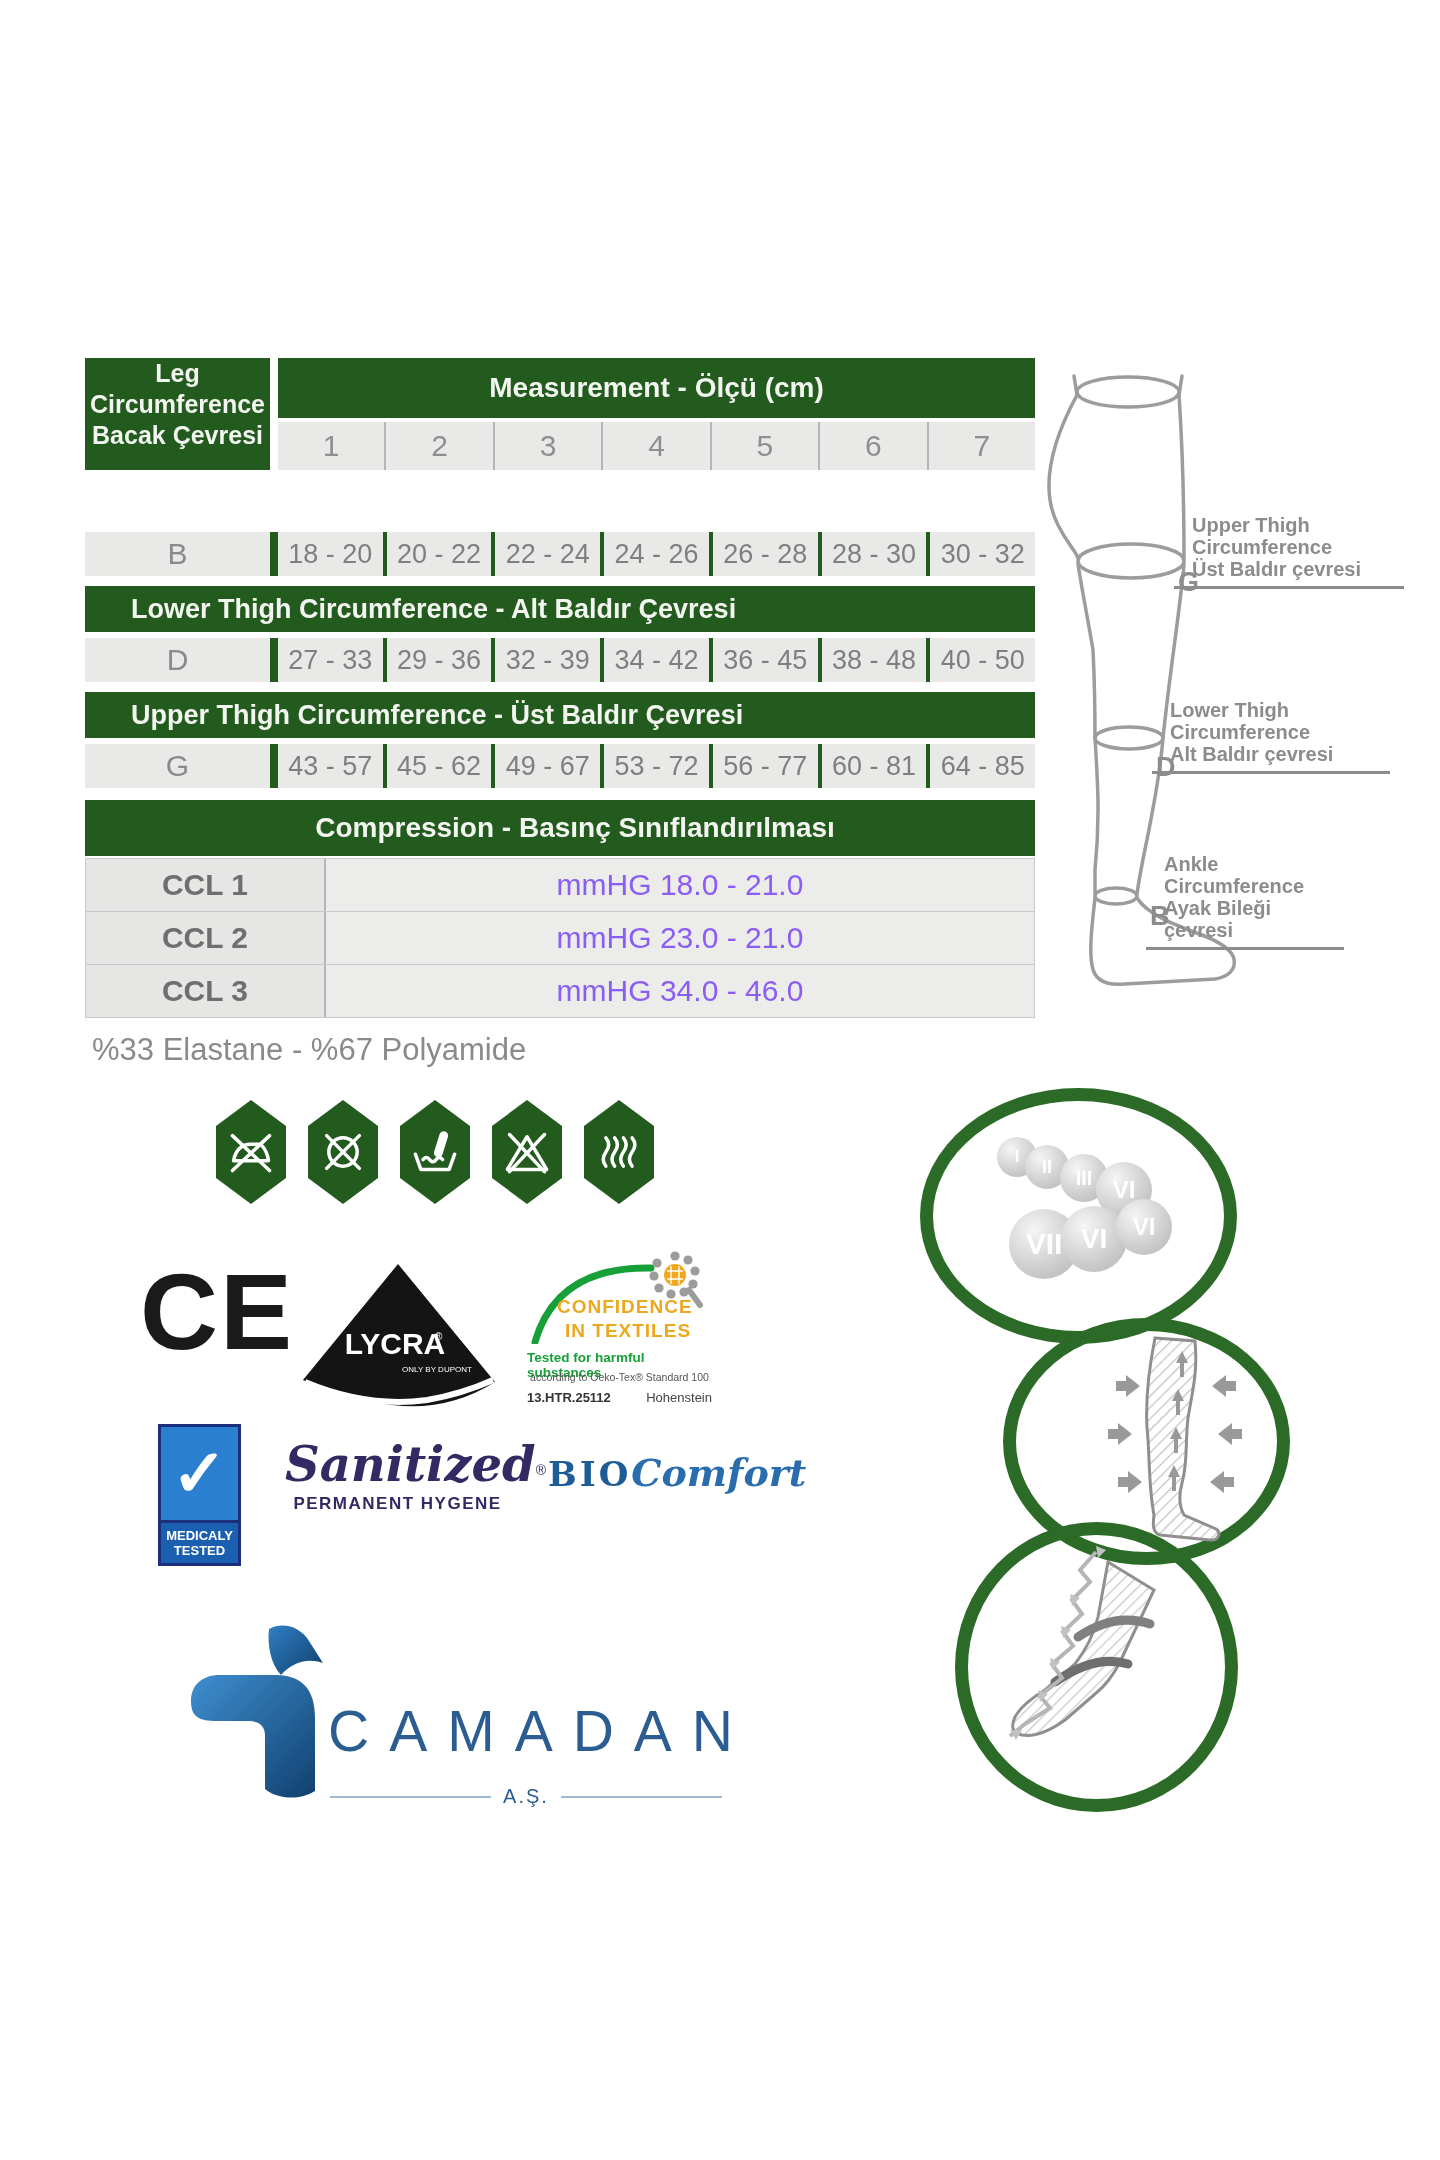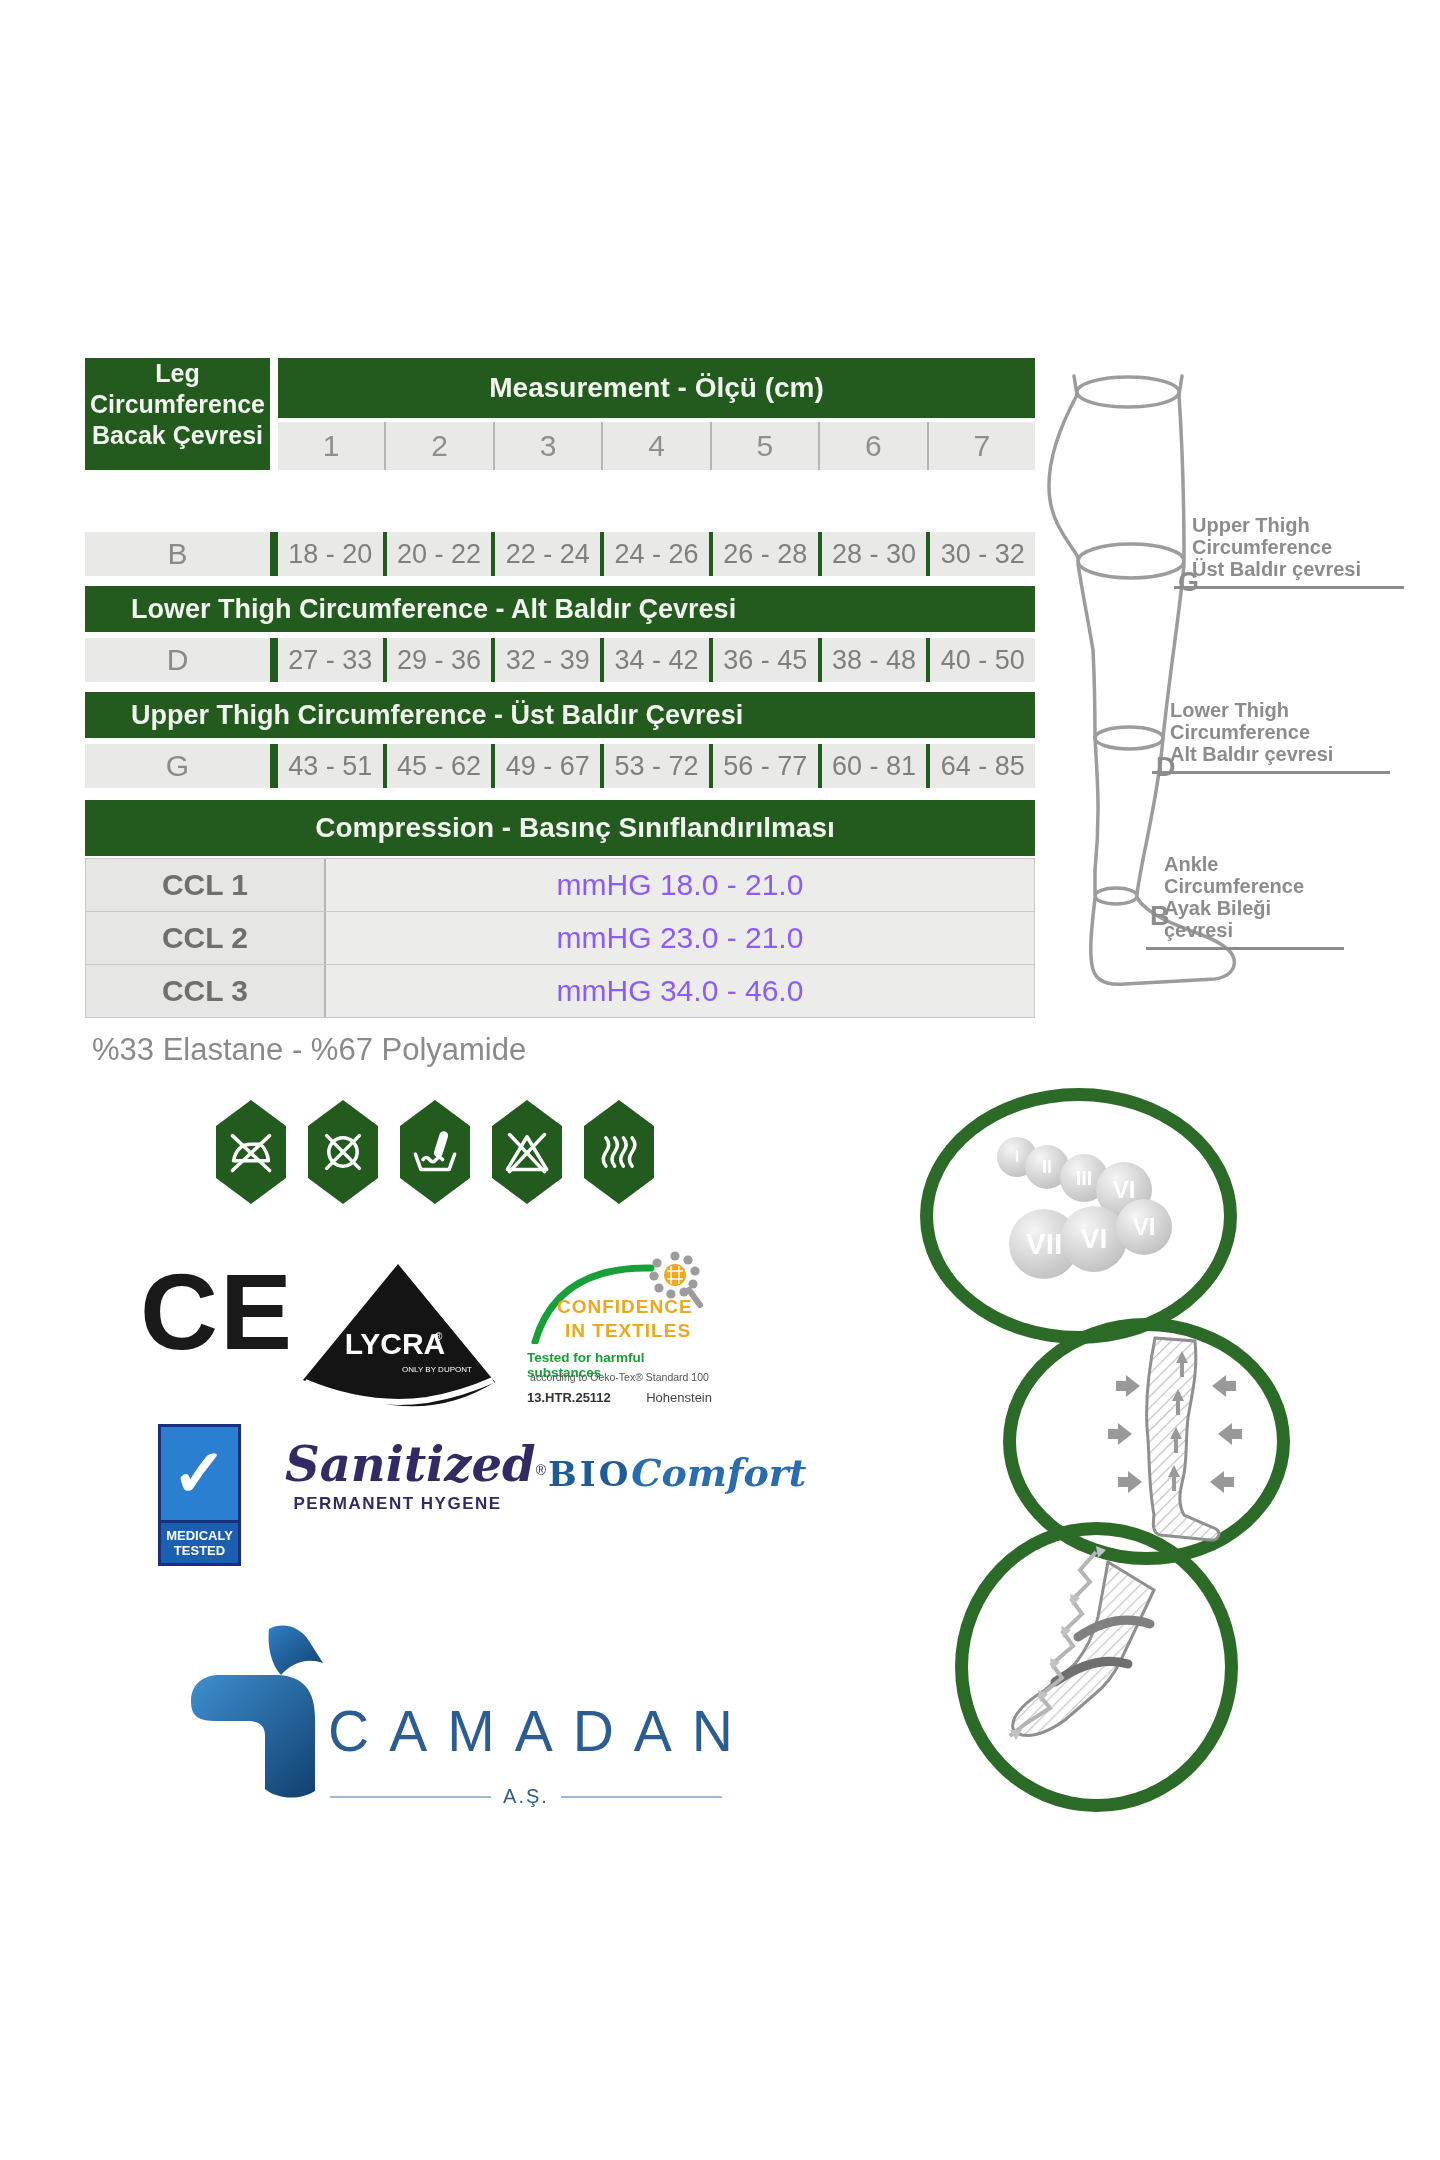--- a/index.html
+++ b/index.html
@@ -119,21 +119,21 @@
       <div class="cell">36 - 45</div>
       <div class="cell">38 - 48</div>
       <div class="cell">40 - 50</div>
     </div>
   </div>
 
   <div class="abs green banner" style="top:692px;">Upper Thigh Circumference - Üst Baldır Çevresi</div>
   <div class="abs vrow" style="top:744px;">
     <div class="letter">G</div>
     <div class="vals">
-      <div class="cell">43 - 51</div>
+      <div class="cell">43 - 57</div>
       <div class="cell">45 - 62</div>
       <div class="cell">49 - 67</div>
       <div class="cell">53 - 72</div>
       <div class="cell">56 - 77</div>
       <div class="cell">60 - 81</div>
       <div class="cell">64 - 85</div>
     </div>
   </div>
 
   <div class="abs green banner center" style="top:800px;height:56px;font-size:28px;padding-left:30px;">Compression - Basınç Sınıflandırılması</div>

